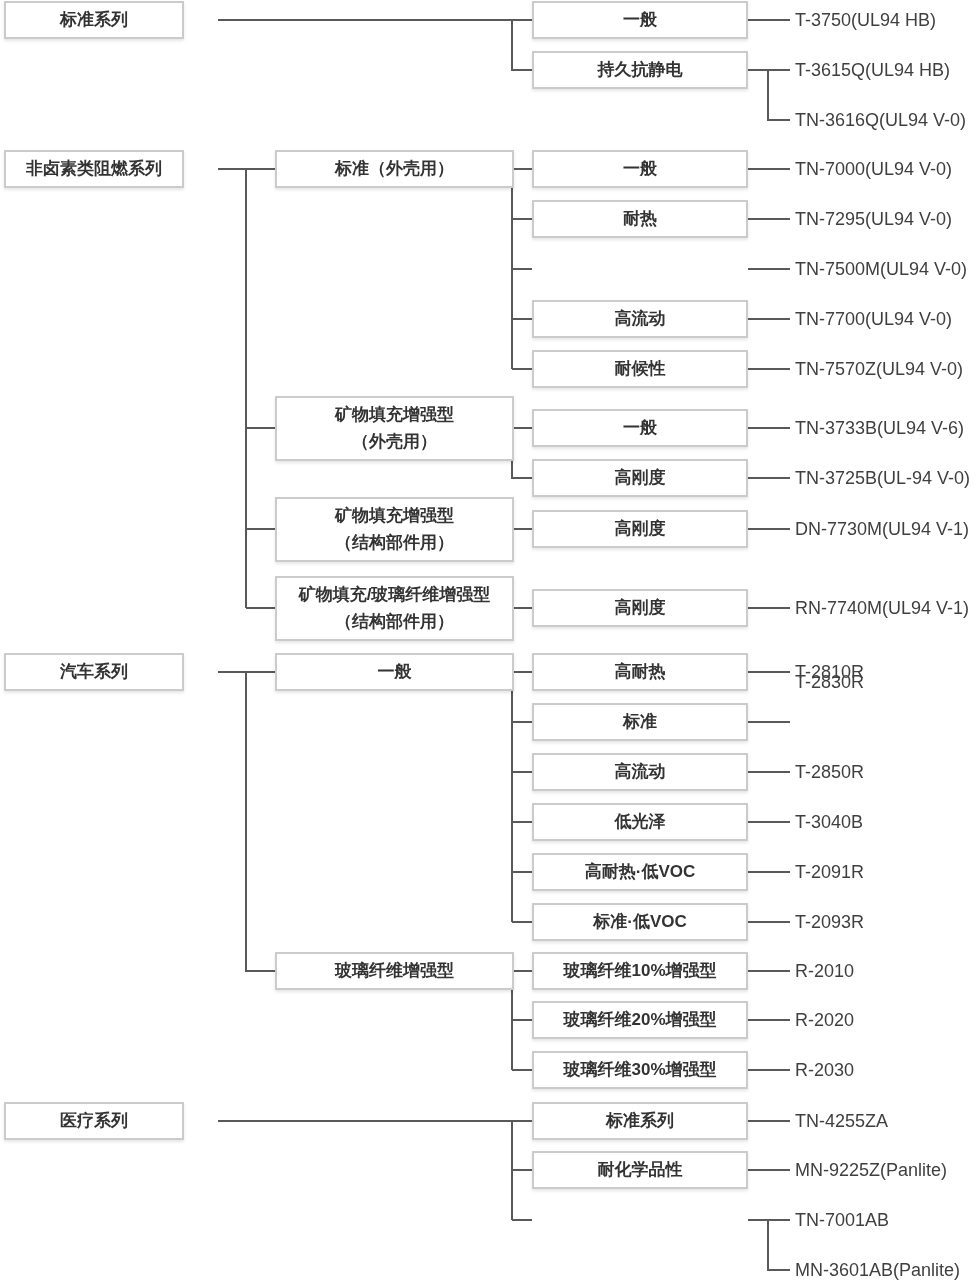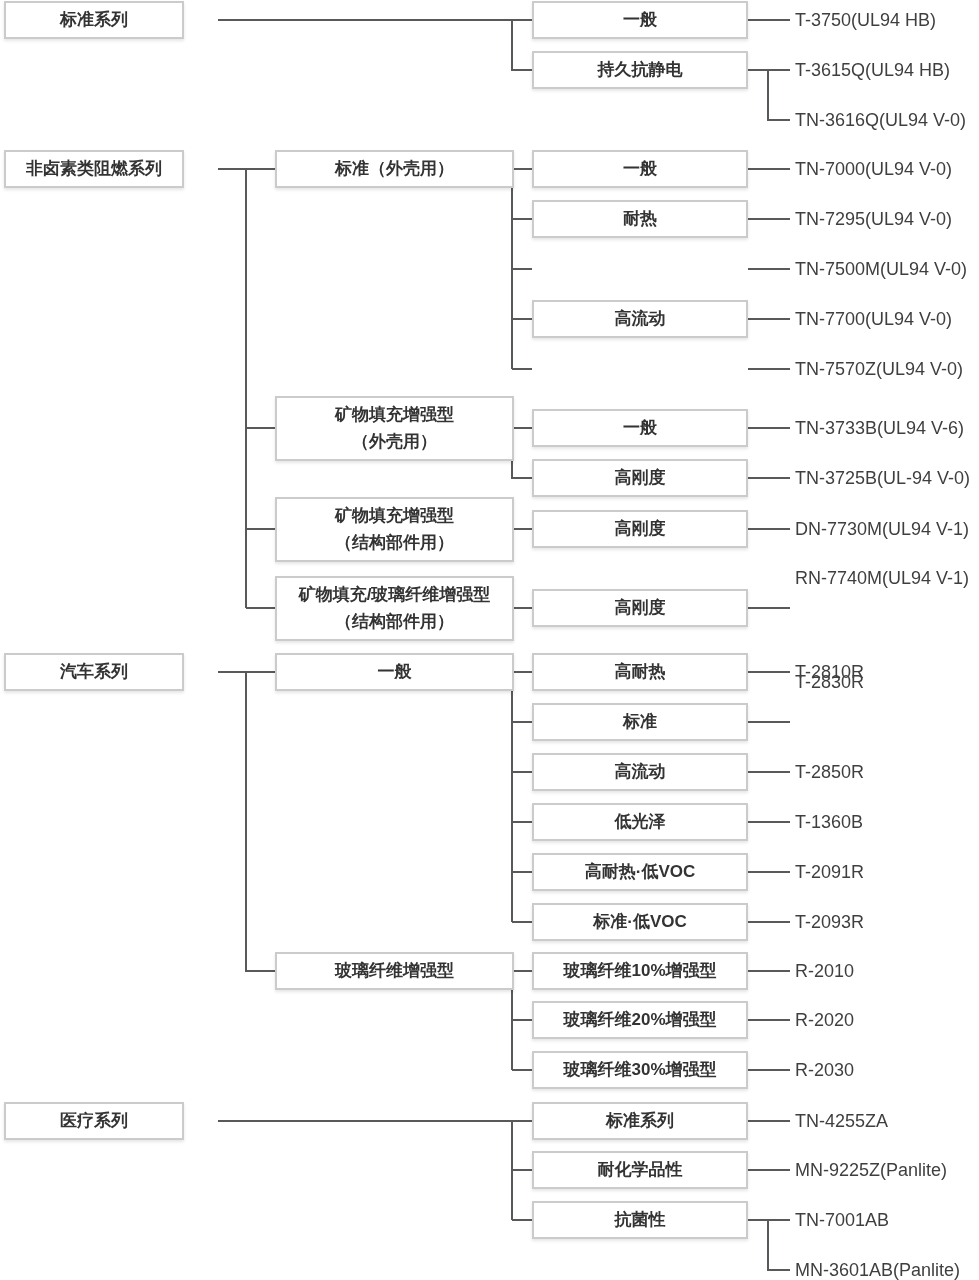--- a/index.html
+++ b/index.html
@@ -62,57 +62,57 @@
   </div>
   <div class="node c2" style="top:653px">一般</div>
   <div class="node c2" style="top:952px">玻璃纤维增强型</div>
 
   <div class="node c3" style="top:1px">一般</div>
   <div class="node c3" style="top:51px">持久抗静电</div>
 
   <div class="node c3" style="top:150px">一般</div>
   <div class="node c3" style="top:200px">耐热</div>
   <div class="node c3" style="top:300px">高流动</div>
+  <div class="node c3" style="top:350px">耐候性</div>
   <div class="node c3" style="top:409px">一般</div>
   <div class="node c3" style="top:459px">高刚度</div>
   <div class="node c3" style="top:510px">高刚度</div>
   <div class="node c3" style="top:589px">高刚度</div>
 
   <div class="node c3" style="top:703px">标准</div>
   <div class="node c3" style="top:653px">高耐热</div>
   <div class="node c3" style="top:753px">高流动</div>
   <div class="node c3" style="top:803px">低光泽</div>
   <div class="node c3" style="top:853px">高耐热·低VOC</div>
   <div class="node c3" style="top:903px">标准·低VOC</div>
   <div class="node c3" style="top:952px">玻璃纤维10%增强型</div>
   <div class="node c3" style="top:1001px">玻璃纤维20%增强型</div>
   <div class="node c3" style="top:1051px">玻璃纤维30%增强型</div>
 
   <div class="node c3" style="top:1102px">标准系列</div>
   <div class="node c3" style="top:1151px">耐化学品性</div>
-  <div class="node c3" style="top:1201px">抗菌性</div>
 
   <div class="product" style="top:20px">T-3750(UL94 HB)</div>
   <div class="product" style="top:70px">T-3615Q(UL94 HB)</div>
   <div class="product" style="top:120px">TN-3616Q(UL94 V-0)</div>
 
   <div class="product" style="top:169px">TN-7000(UL94 V-0)</div>
   <div class="product" style="top:219px">TN-7295(UL94 V-0)</div>
   <div class="product" style="top:269px">TN-7500M(UL94 V-0)</div>
   <div class="product" style="top:319px">TN-7700(UL94 V-0)</div>
   <div class="product" style="top:369px">TN-7570Z(UL94 V-0)</div>
   <div class="product" style="top:428px">TN-3733B(UL94 V-6)</div>
   <div class="product" style="top:478px">TN-3725B(UL-94 V-0)</div>
   <div class="product" style="top:529px">DN-7730M(UL94 V-1)</div>
-  <div class="product" style="top:578px">RN-7740M(UL94 V-1)</div>
+  <div class="product" style="top:608px">RN-7740M(UL94 V-1)</div>
 
   <div class="product" style="top:672px">T-2810R</div>
   <div class="product" style="top:682px">T-2830R</div>
   <div class="product" style="top:772px">T-2850R</div>
-  <div class="product" style="top:822px">T-1360B</div>
+  <div class="product" style="top:822px">T-3040B</div>
   <div class="product" style="top:872px">T-2091R</div>
   <div class="product" style="top:922px">T-2093R</div>
   <div class="product" style="top:971px">R-2010</div>
   <div class="product" style="top:1020px">R-2020</div>
   <div class="product" style="top:1070px">R-2030</div>
 
   <div class="product" style="top:1121px">TN-4255ZA</div>
   <div class="product" style="top:1170px">MN-9225Z(Panlite)</div>
   <div class="product" style="top:1220px">TN-7001AB</div>
   <div class="product" style="top:1270px">MN-3601AB(Panlite)</div>

